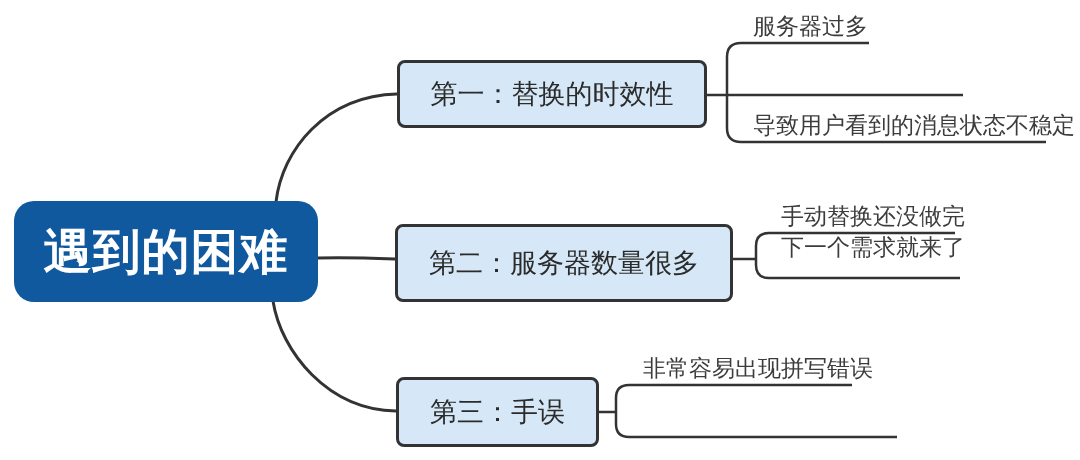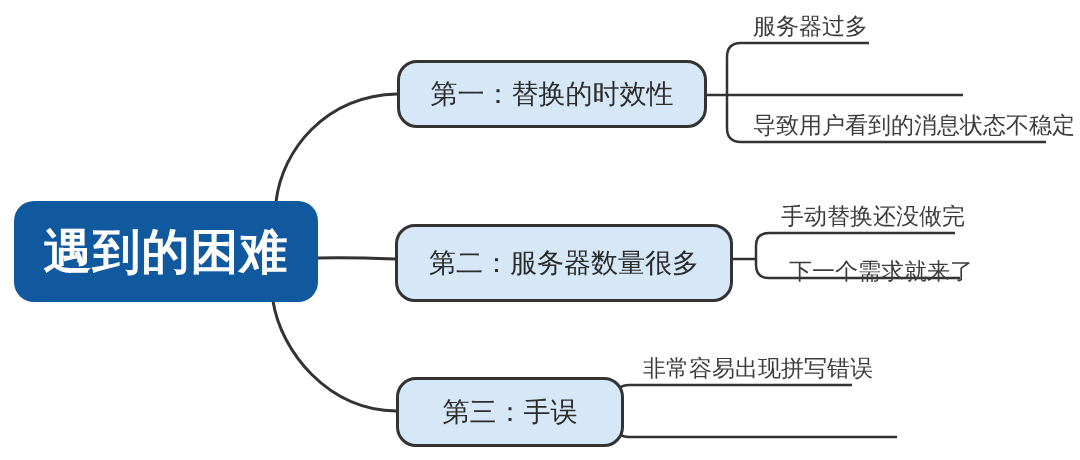--- a/index.html
+++ b/index.html
@@ -30,45 +30,45 @@
     font-weight: 700;
     line-height: 101px;
     text-align: center;
     letter-spacing: 1px;
     box-sizing: border-box;
   }
   .branch-node {
     position: absolute;
     background: var(--branch-fill, #d6e8f7);
     border: 3px solid var(--line, #333333);
-    border-radius: 20px;
+    border-radius: 8px;
     color: var(--branch-text, #2b2b2b);
     font-size: 27px;
     text-align: center;
     box-sizing: border-box;
     display: flex;
     align-items: center;
     justify-content: center;
   }
   .b1 { left: 397px; top: 60px;  width: 310px; height: 68px; }
   .b2 { left: 395px; top: 224px; width: 338px; height: 78px; }
-  .b3 { left: 396px; top: 377px; width: 228px; height: 70px; }
+  .b3 { left: 396px; top: 377px; width: 203px; height: 70px; }
   .leaf {
     position: absolute;
     height: 30px;
     line-height: 30px;
     font-size: 23px;
     color: var(--leaf-text, #3c3c3c);
     white-space: nowrap;
   }
   .l11 { left: 753px; top: 11px;  }
   .l12 { left: 753px; top: 63px;  }
   .l13 { left: 753px; top: 110px; }
   .l21 { left: 781px; top: 201px; }
-  .l22 { left: 781px; top: 256px; margin-left: 8px; }
+  .l22 { left: 781px; top: 232px; }
   .l31 { left: 643px; top: 353px; }
   .l32 { left: 643px; top: 405px; }
 </style>
 </head>
 <body>
 
 <div class="canvas">
 
   <svg class="wires" viewBox="0 0 1080 460">
 

